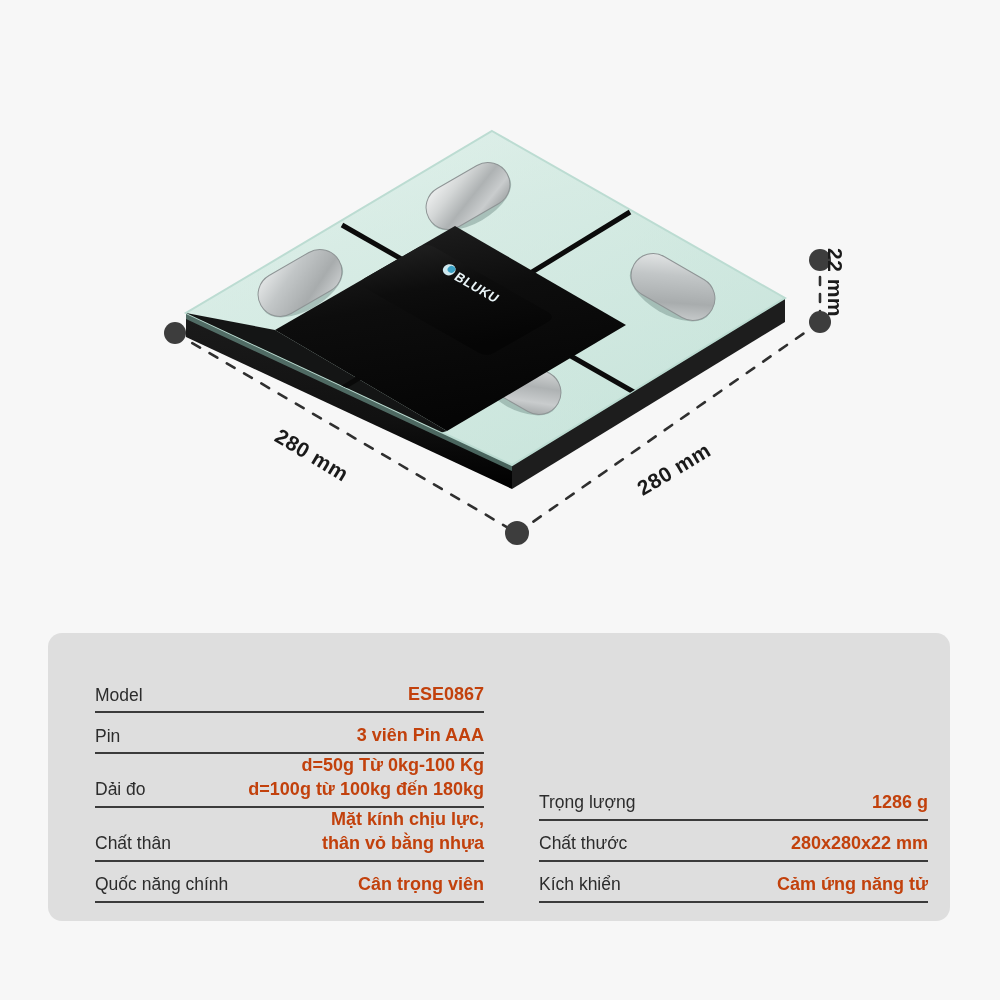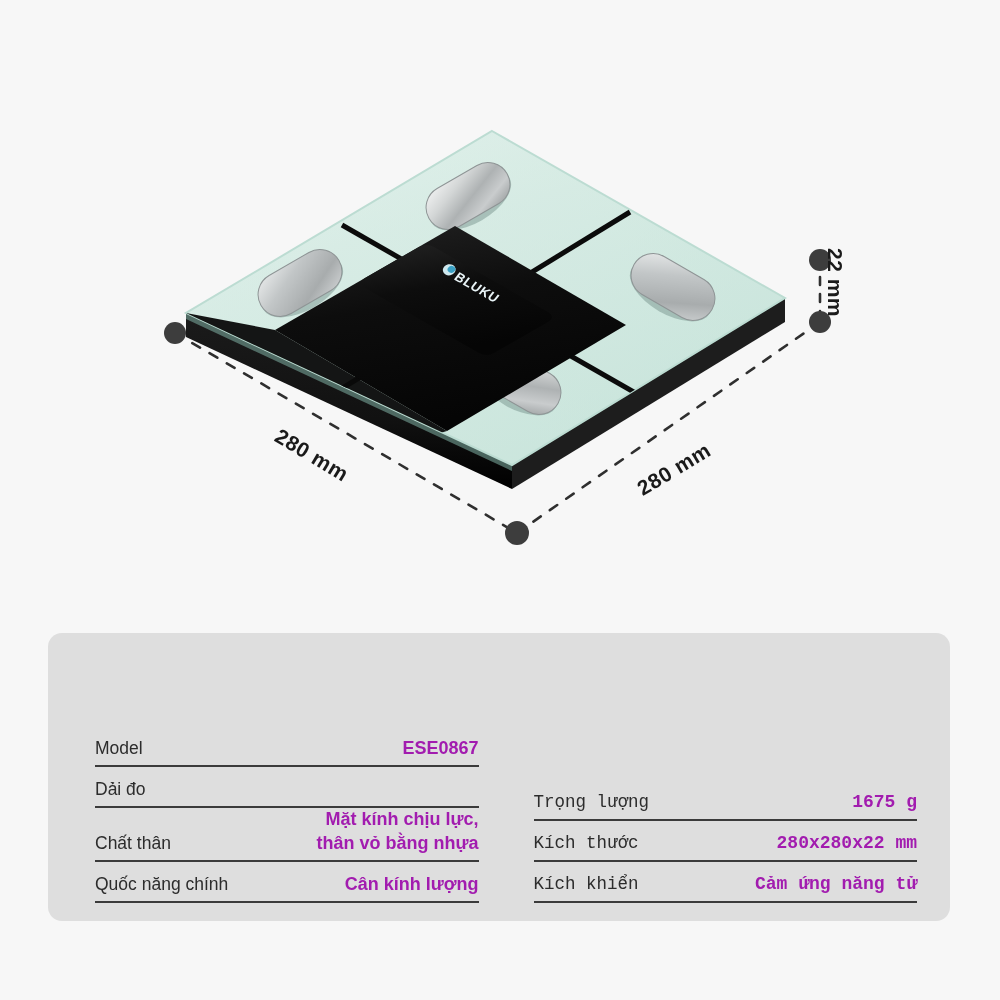--- a/index.html
+++ b/index.html
@@ -70,42 +70,42 @@
     padding: 22px 0 18px 0;
   }
   .spec-col {
     flex: 1 1 0;
     display: flex;
     flex-direction: column;
     justify-content: flex-end;
     box-sizing: border-box;
   }
   #spec-col-left  { padding: 0 28px 0 47px; }
-  #spec-col-right { padding: 0 33px 0 27px; font-family: Liberation Mono, monospace; }
+  #spec-col-right { padding: 0 22px 0 27px; }
 
   .spec-row {
     position: relative;
     display: flex;
     align-items: flex-end;
     justify-content: space-between;
     border-bottom: 2px solid #3b3b3b;
     padding-bottom: 5px;
     min-height: 34px;
   }
   .spec-label {
     font-size: 17.5px;
     font-weight: normal;
     color: #2c2c2c;
     white-space: nowrap;
     line-height: 1.25;
   }
   .spec-value {
     font-size: 18px;
     font-weight: bold;
-    color: #a21caf;
+    color: #c2410c;
     text-align: right;
     line-height: 1.3;
     white-space: pre-line;
     padding-left: 10px;
   }
 </style>
 </head>
 <body>
 
 <div id="hero">
@@ -244,46 +244,52 @@
 
 <div id="spec-card">
 
   <div class="spec-col" id="spec-col-left">
 
     <div class="spec-row">
       <span class="spec-label">Model</span>
       <span class="spec-value">ESE0867</span>
     </div>
 
+    <div class="spec-row">
+      <span class="spec-label">Pin</span>
+      <span class="spec-value">3 viên Pin AAA</span>
+    </div>
 
     <div class="spec-row">
       <span class="spec-label">Dải đo</span>
+      <span class="spec-value">d=50g Từ 0kg-100 Kg
+d=100g từ 100kg đến 180kg</span>
     </div>
 
     <div class="spec-row">
       <span class="spec-label">Chất thân</span>
       <span class="spec-value">Mặt kính chịu lực,
 thân vỏ bằng nhựa</span>
     </div>
 
     <div class="spec-row">
       <span class="spec-label">Quốc năng chính</span>
-      <span class="spec-value">Cân kính lượng</span>
+      <span class="spec-value">Cân trọng viên</span>
     </div>
   </div>
 
   <div class="spec-col" id="spec-col-right">
 
     <div class="spec-row">
       <span class="spec-label">Trọng lượng</span>
-      <span class="spec-value">1675 g</span>
-    </div>
-
-    <div class="spec-row">
-      <span class="spec-label">Kích thước</span>
+      <span class="spec-value">1286 g</span>
+    </div>
+
+    <div class="spec-row">
+      <span class="spec-label">Chất thước</span>
       <span class="spec-value">280x280x22 mm</span>
     </div>
 
     <div class="spec-row">
       <span class="spec-label">Kích khiển</span>
       <span class="spec-value">Cảm ứng năng tử</span>
     </div>
 
 
   </div>

